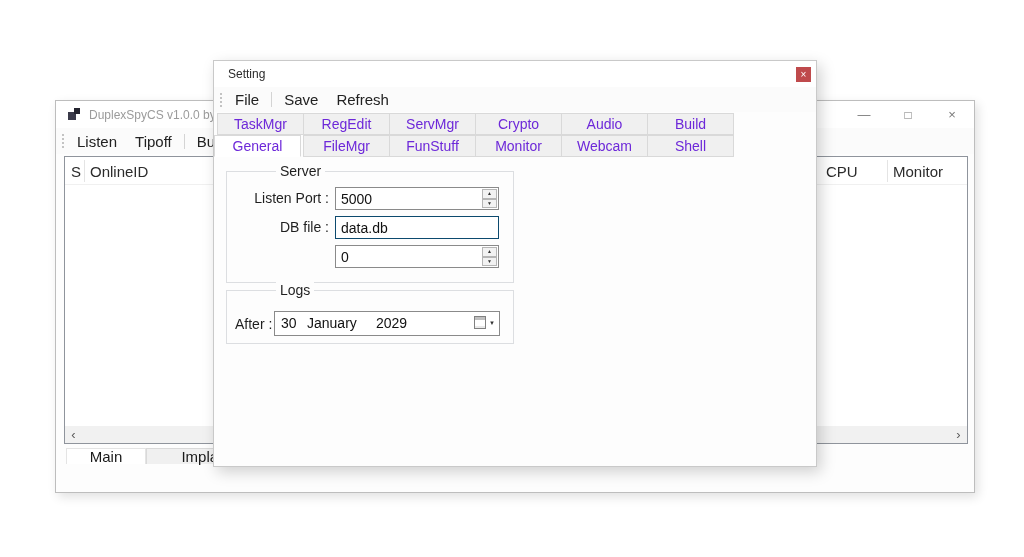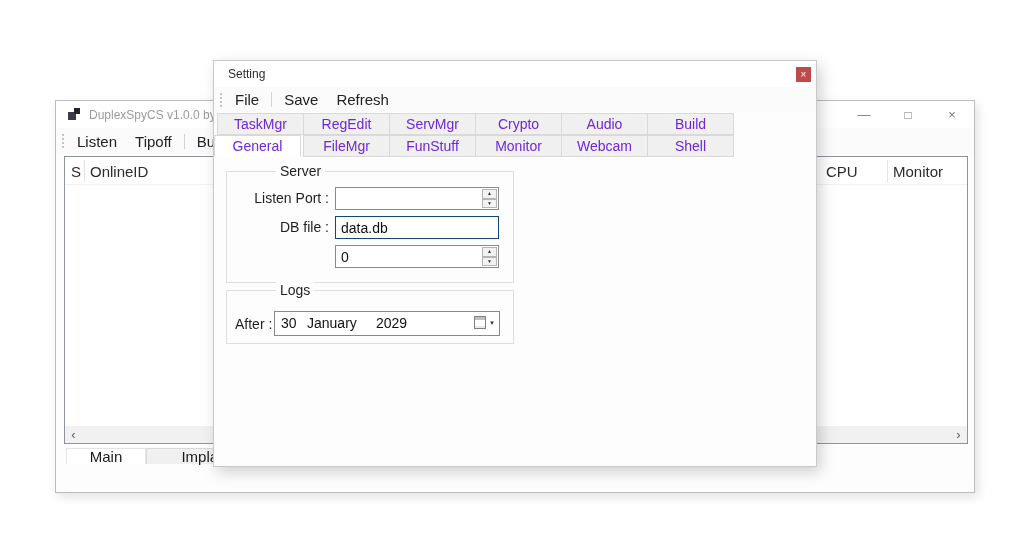--- a/index.html
+++ b/index.html
@@ -165,20 +165,21 @@
       <div class="tab" style="left:261px; top:22px; width:87px;">Monitor</div>
       <div class="tab" style="left:347px; top:22px; width:87px;">Webcam</div>
       <div class="tab" style="left:433px; top:22px; width:87px;">Shell</div>
     </div>
 
     <div class="groupbox" style="left:12px; top:110px; width:288px; height:112px;">
       <span class="gb-label">Server</span>
 
       <span class="field-label" style="left:0; top:15px; width:102px;">Listen Port :</span>
       <div class="spinbox" style="left:108px; top:15px; width:164px; height:23px;">
+        <input value="5000" style="">
         <div class="spin-btns">
           <span class="spin-btn">▲</span>
           <span class="spin-btn">▼</span>
         </div>
       </div>
 
       <span class="field-label" style="left:0; top:44px; width:102px;">DB file :</span>
       <input class="textbox" style="left: 108px; top: 44px; width: 164px; height: 23px;" value="data.db">
 
       <div class="spinbox" style="left:108px; top:73px; width:164px; height:23px;">

